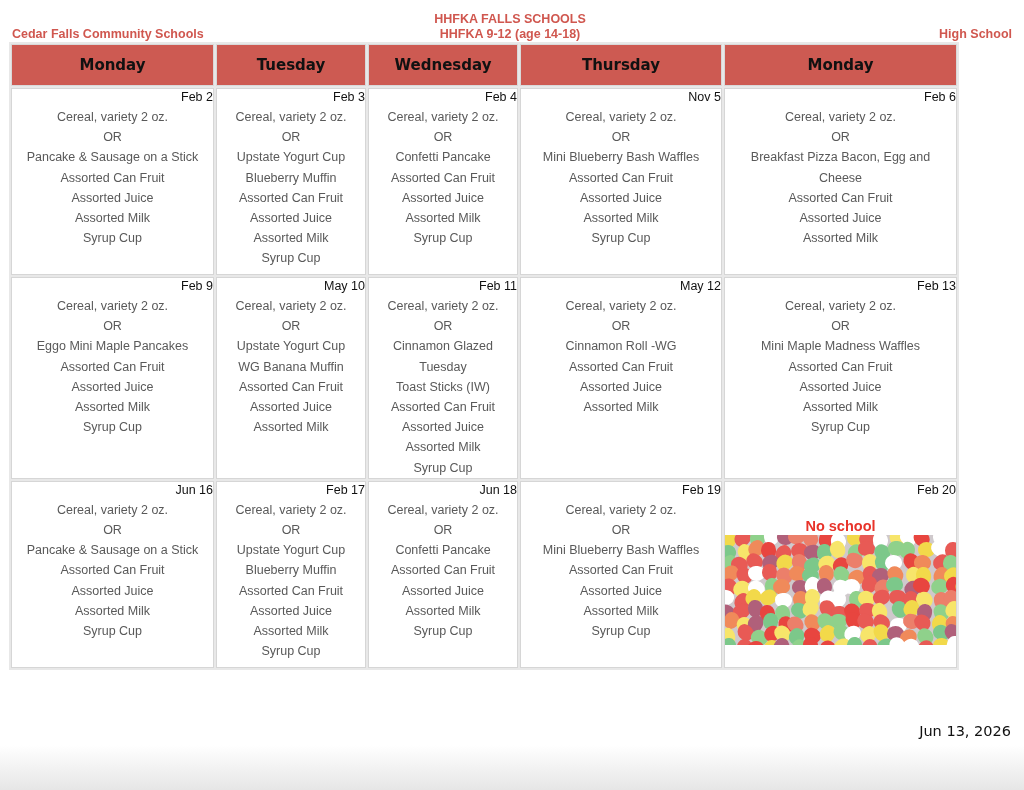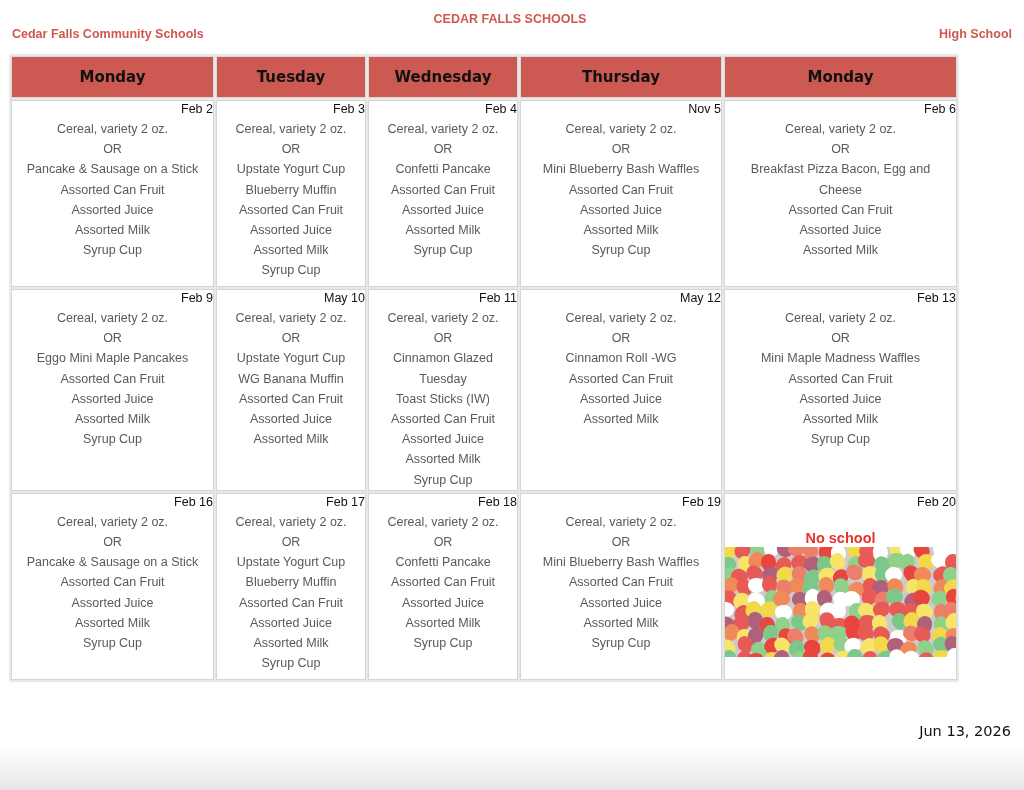--- a/index.html
+++ b/index.html
@@ -14,21 +14,21 @@
   }
   .hdr-center {
     position:absolute; left:370px; width:280px; top:12px; text-align:center;
     color:#d0574f; font-weight:bold; font-size:12.5px; line-height:15px;
   }
   .hdr-right {
     position:absolute; right:12px; top:27px;
     color:#d0574f; font-weight:bold; font-size:12.5px;
   }
   .menu {
-    position:absolute; left:9px; top:54px;
+    position:absolute; left:9px; top:42px;
     border-collapse:separate; border-spacing:2px;
     background:#e8e8e8;
   }
   .menu th {
     background:#cd5a52; color:#111;
     font-family:"DejaVu Sans", sans-serif; font-weight:bold; font-size:15px;
     height:40px; padding:0; text-align:center;
     border:1px solid #d9d9d9;
   }
   .menu td {
@@ -61,21 +61,22 @@
   .bottom-shade {
     position:absolute; left:0; right:0; bottom:0; height:45px;
     background:linear-gradient(#ffffff, #e6e6e6);
   }
 </style>
 </head>
 <body>
 
 <div class="hdr-left">Cedar Falls Community Schools</div>
 <div class="hdr-center">
-  <div>CEDAR FALLS SCHOOLS</div>
+  <div>HHFKA FALLS SCHOOLS</div>
+  <div>HHFKA  9-12 (age 14-18)</div>
 </div>
 <div class="hdr-right">High School</div>
 
 <table class="menu">
   <colgroup>
     <col style="width:203px">
       <col style="width:150px">
       <col style="width:150px">
       <col style="width:202px">
       <col style="width:231px">
@@ -210,21 +211,21 @@
             <div class="item">Mini Maple Madness Waffles</div>
             <div class="item">Assorted Can Fruit</div>
             <div class="item">Assorted Juice</div>
             <div class="item">Assorted Milk</div>
             <div class="item">Syrup Cup</div>
           </div>
         </td>
       </tr>
       <tr>
         <td>
-          <div class="date">Feb 16</div>
+          <div class="date">Jun 16</div>
           <div class="items">
             <div class="item">Cereal, variety 2 oz.</div>
             <div class="item">OR</div>
             <div class="item">Pancake &amp; Sausage on a Stick</div>
             <div class="item">Assorted Can Fruit</div>
             <div class="item">Assorted Juice</div>
             <div class="item">Assorted Milk</div>
             <div class="item">Syrup Cup</div>
           </div>
         </td>
@@ -235,21 +236,21 @@
             <div class="item">OR</div>
             <div class="item">Upstate Yogurt Cup</div>
             <div class="item">Blueberry Muffin</div>
             <div class="item">Assorted Can Fruit</div>
             <div class="item">Assorted Juice</div>
             <div class="item">Assorted Milk</div>
             <div class="item">Syrup Cup</div>
           </div>
         </td>
         <td>
-          <div class="date">Feb 18</div>
+          <div class="date">Jun 18</div>
           <div class="items">
             <div class="item">Cereal, variety 2 oz.</div>
             <div class="item">OR</div>
             <div class="item">Confetti Pancake</div>
             <div class="item">Assorted Can Fruit</div>
             <div class="item">Assorted Juice</div>
             <div class="item">Assorted Milk</div>
             <div class="item">Syrup Cup</div>
           </div>
         </td>

